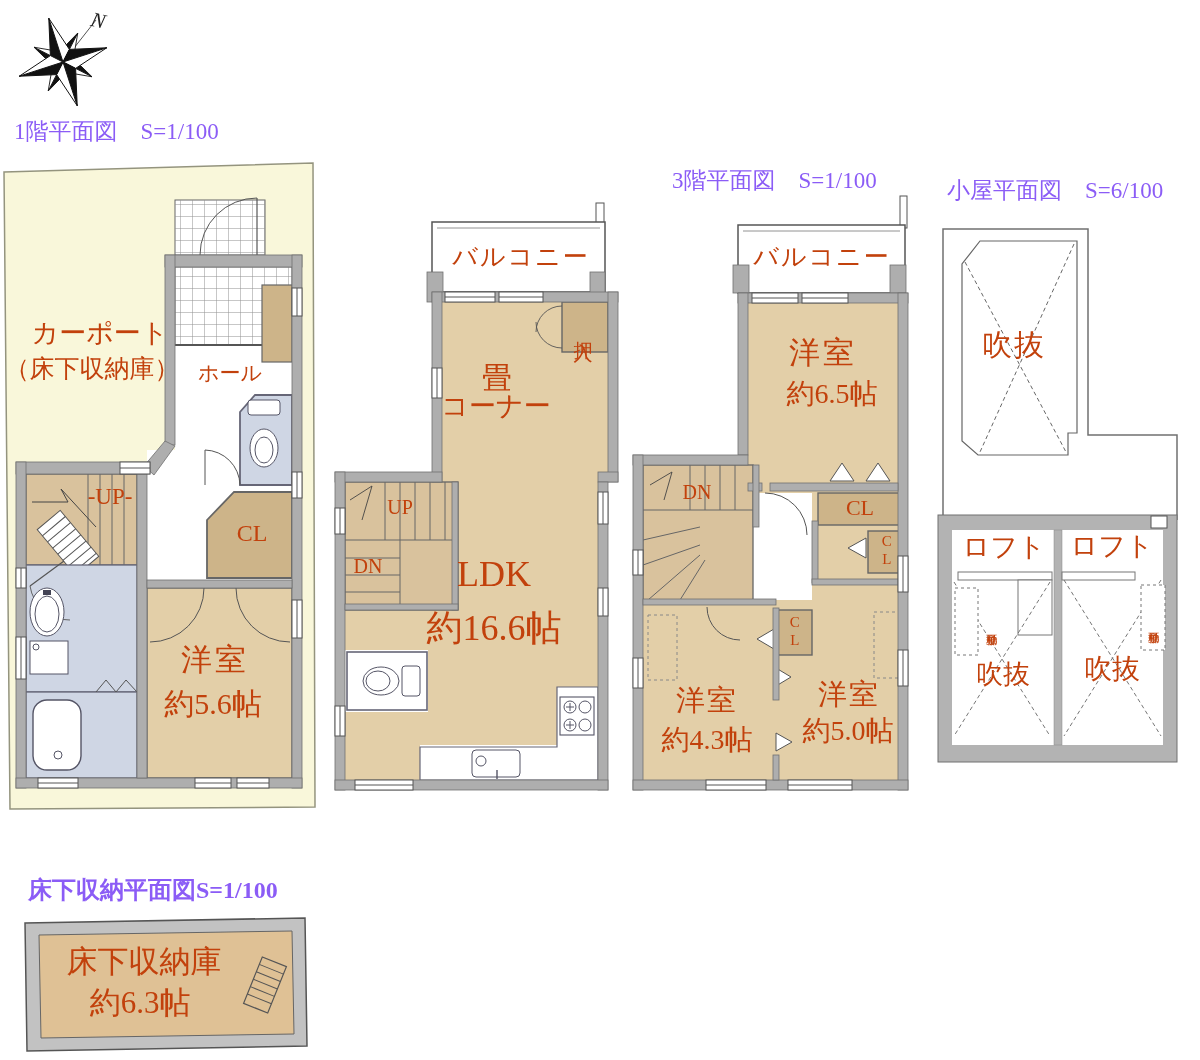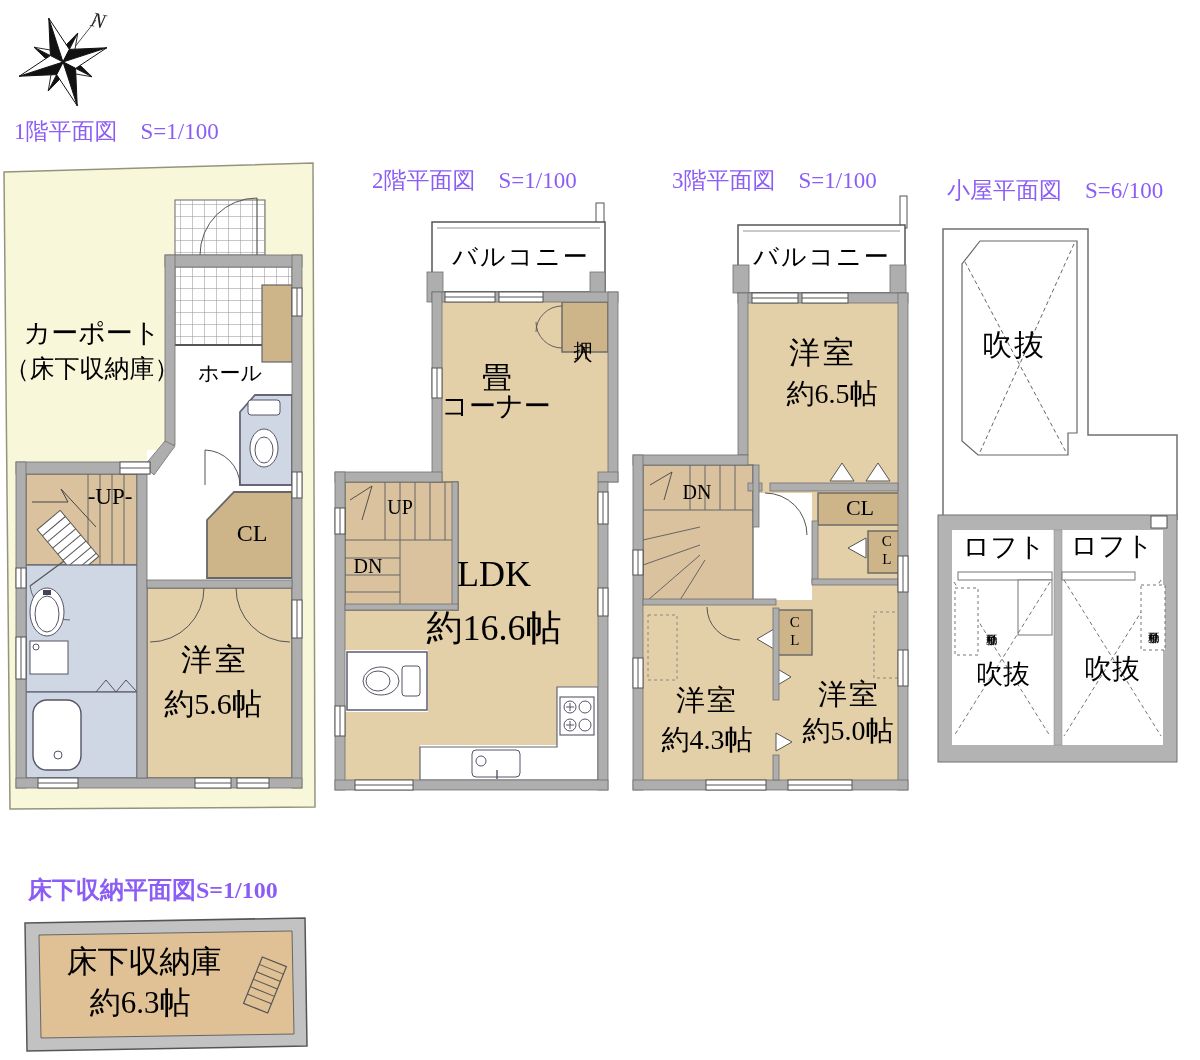--- a/index.html
+++ b/index.html
@@ -1,19 +1,19 @@
 <!DOCTYPE html>
 <html><head>
 <meta charset="utf-8">
 <style>
   html,body{margin:0;padding:0;background:#ffffff;}
   .canvas{position:relative;width:1200px;height:1060px;background:#ffffff;overflow:hidden;
           font-family:"Liberation Serif","DejaVu Serif",serif;}
   .canvas svg{position:absolute;left:0;top:0;}
-  .lbl{position:absolute;transform:translate(-50%,-50%);white-space:nowrap;color:#000000;
+  .lbl{position:absolute;transform:translate(-50%,-50%);white-space:nowrap;color:#c2410c;
        font-family:"Liberation Serif","DejaVu Serif",serif;line-height:1.05;text-align:center;}
   .vert{writing-mode:vertical-rl;text-orientation:upright;letter-spacing:2px;}
   .title{position:absolute;transform:translate(0,-50%);white-space:nowrap;color:#8b5cf6;
          font-family:"Liberation Serif","DejaVu Serif",serif;}
   .north{position:absolute;transform:translate(-50%,-50%) rotate(14deg);font-style:italic;
          font-family:"Liberation Serif","DejaVu Serif",serif;color:#222;}
 </style>
 </head>
 <body>
 
@@ -363,26 +363,25 @@
       <line x1="-13" y1="-1" x2="13" y2="-1" stroke="#555"></line>
           <line x1="-13" y1="7" x2="13" y2="7" stroke="#555"></line>
       <line x1="-13" y1="15" x2="13" y2="15" stroke="#555"></line>
     </g>
   </g>
 </svg>
 
 <div class="north" style="left:98px;top:21px;font-size:21px;">N</div>
 
 <div class="title" style="left:14px;top:131px;font-size:23px;">1階平面図　S=1/100</div>
-<div class="title" style="left:372px;top:180px;font-size:23px;">2階平面図　S=1/100</div>
 <div class="title" style="left:672px;top:180px;font-size:23px;">3階平面図　S=1/100</div>
 <div class="title" style="left:947px;top:190px;font-size:23px;">小屋平面図　S=6/100</div>
 <div class="title" style="left:28px;top:890px;font-size:24px;font-weight:bold;">床下収納平面図S=1/100</div>
 
-<div class="lbl" style="left:92px;top:333px;font-size:27px;">カーポート</div>
+<div class="lbl" style="left:100px;top:333px;font-size:27px;">カーポート</div>
 <div class="lbl" style="left:92px;top:369px;font-size:25px;">（床下収納庫）</div>
 <div class="lbl" style="left:230px;top:373px;font-size:21px;">ホール</div>
 <div class="lbl" style="left:110px;top:497px;font-size:23px;">-UP-</div>
 <div class="lbl" style="left:252px;top:534px;font-size:24px;">CL</div>
 <div class="lbl" style="left:215px;top:660px;font-size:31px;letter-spacing:3px;">洋室</div>
 <div class="lbl" style="left:213px;top:704px;font-size:30px;">約5.6帖</div>
 
 <div class="lbl" style="left:521px;top:257px;font-size:25px;letter-spacing:2px;">バルコニー</div>
 <div class="lbl vert" style="left:583px;top:328px;font-size:19px;">押入</div>
 <div class="lbl" style="left:497px;top:378px;font-size:30px;">畳</div>

